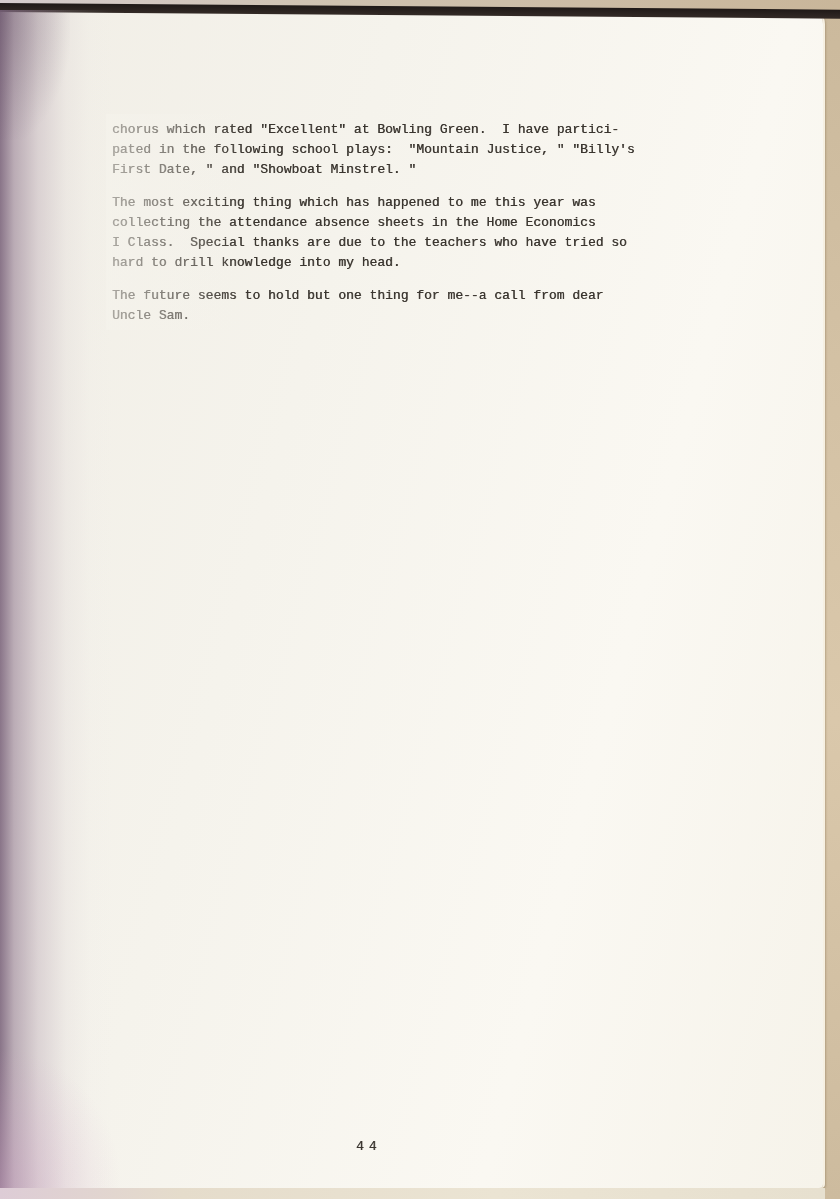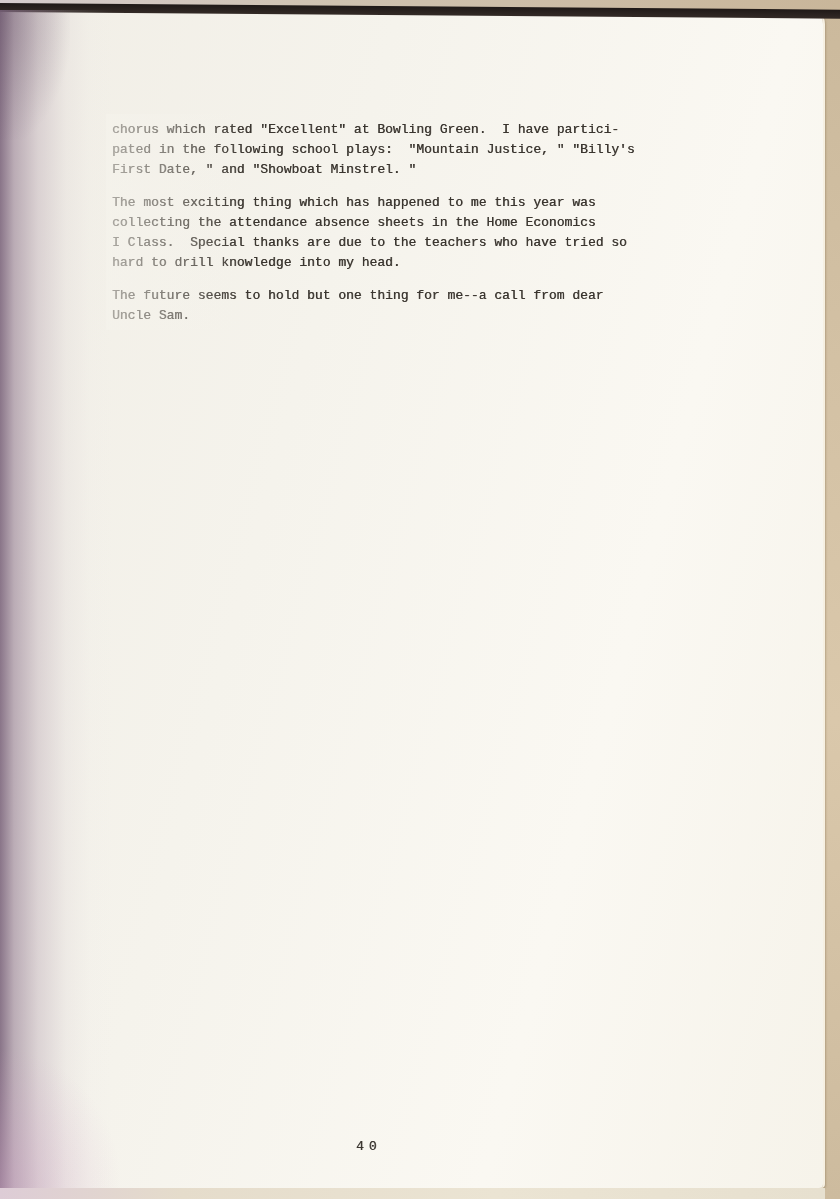--- a/index.html
+++ b/index.html
@@ -106,14 +106,14 @@
         <div class="line">I Class.  Special thanks are due to the teachers who have tried so</div>
         <div class="line">hard to drill knowledge into my head.</div>
       </div>
       <div class="para">
         <div class="line">The future seems to hold but one thing for me--a call from dear</div>
         <div class="line">Uncle Sam.</div>
       </div>
     </div>
   <div class="ink-fade"></div>
 
-  <div class="page-number" style="color: rgb(58, 53, 47);">40</div>
+  <div class="page-number" style="color: rgb(58, 53, 47);">44</div>
 </div>
 
 </body></html>

